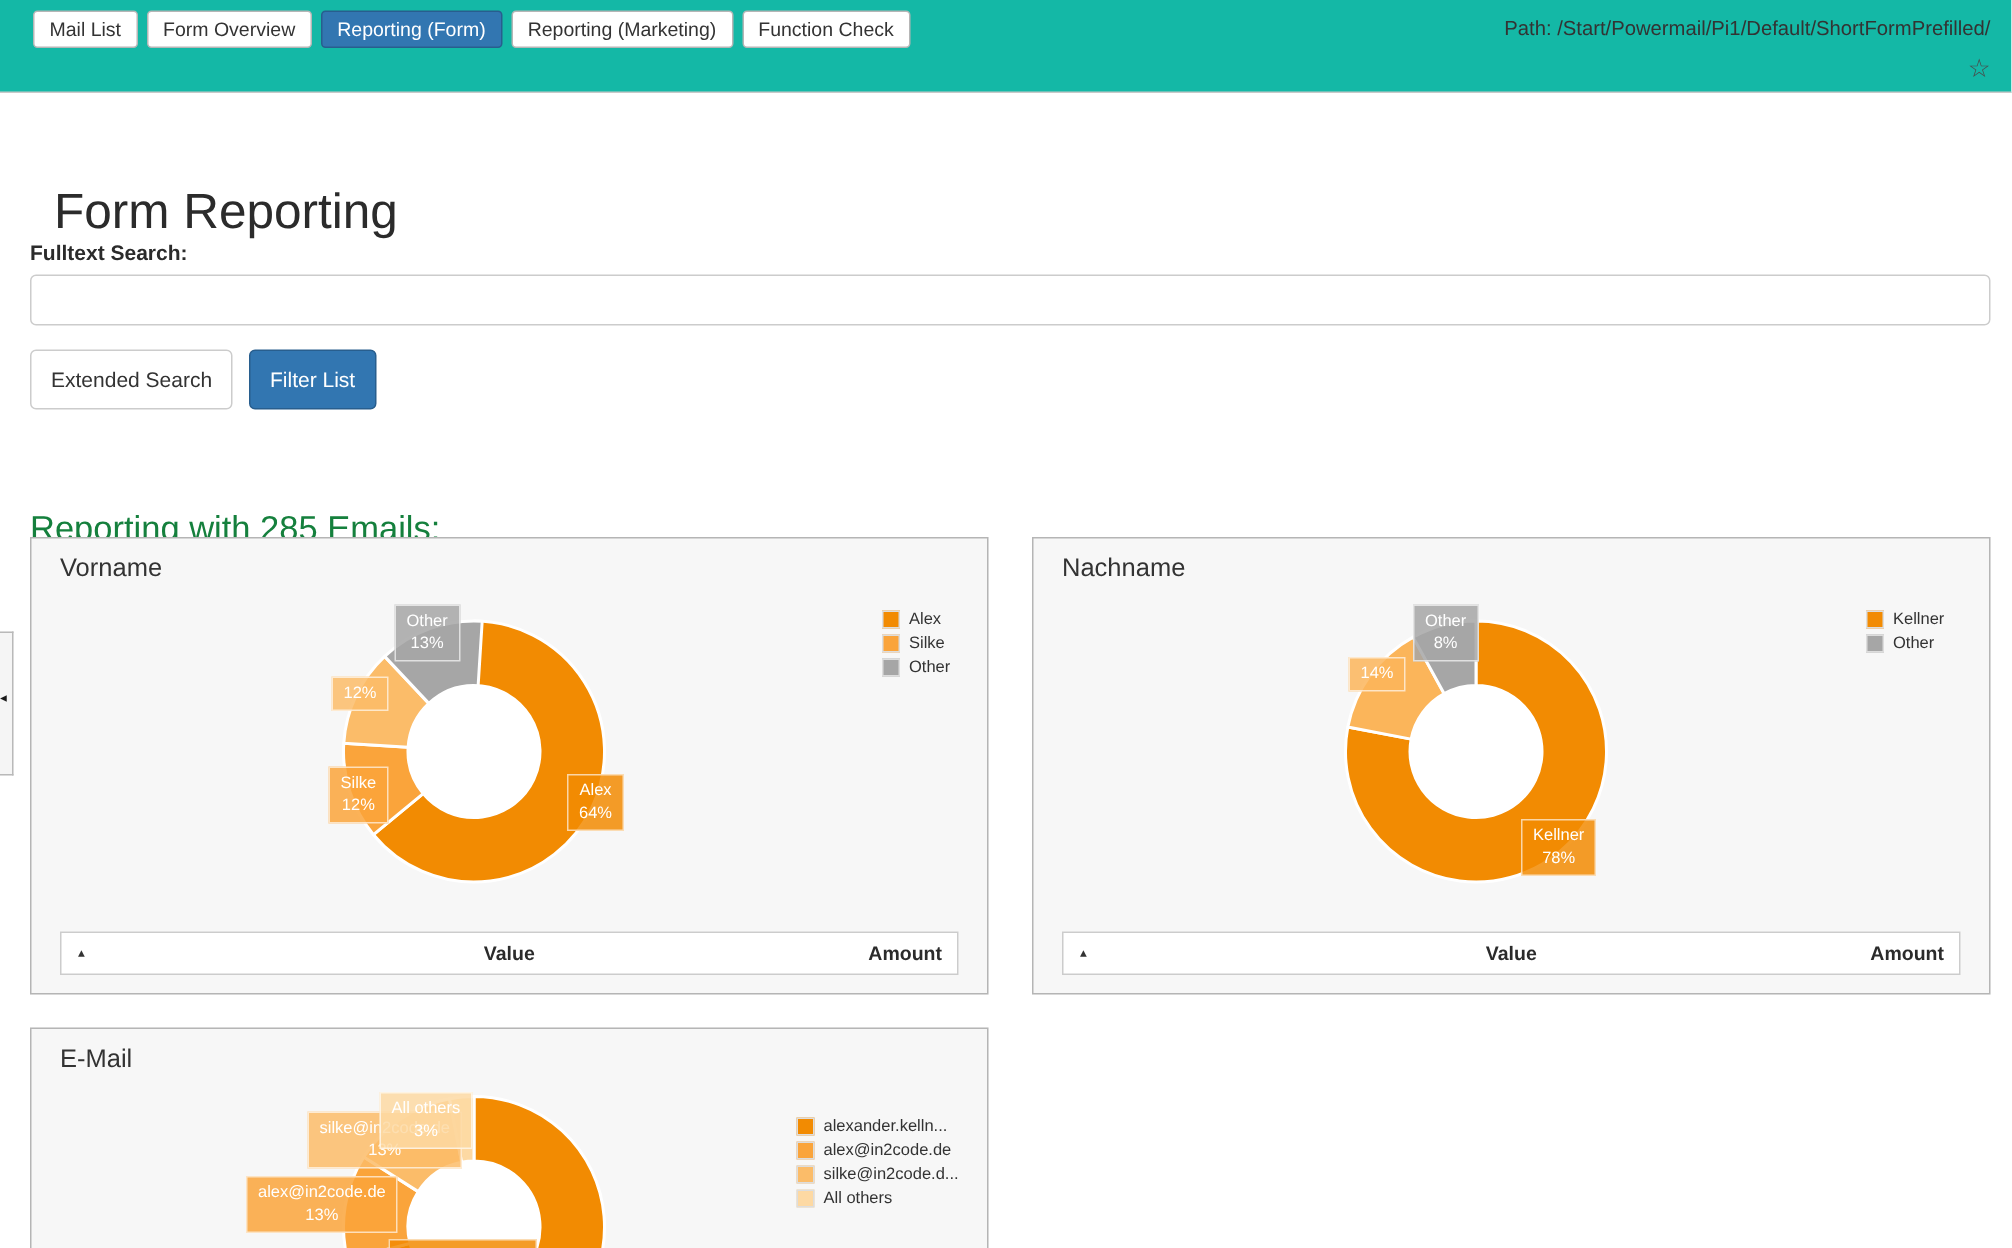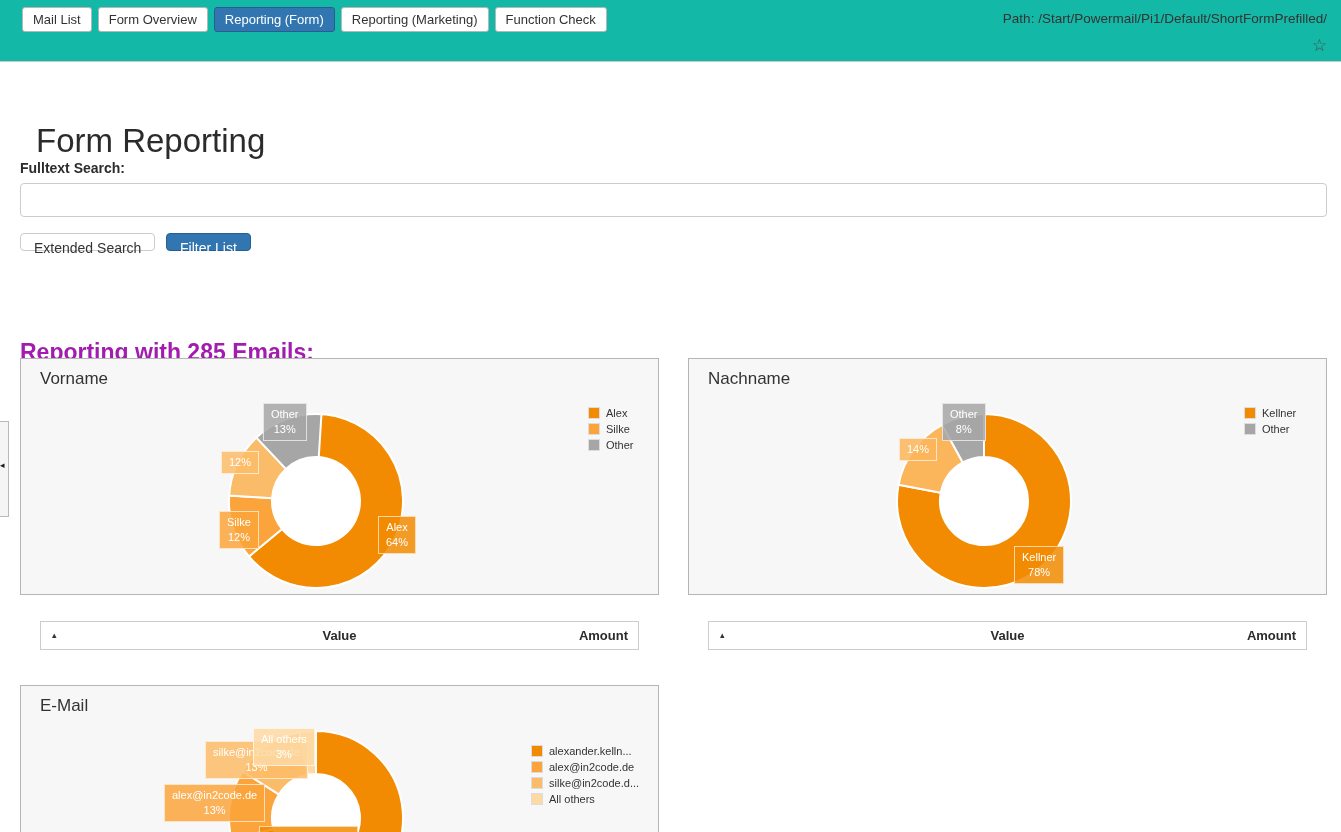--- a/index.html
+++ b/index.html
@@ -15,26 +15,26 @@
   .tab.active{background:#3276b1;border-color:#285e8e;color:#fff;}
   .path{position:absolute;right:14px;top:11px;font-size:13.5px;color:#333;}
   .star{position:absolute;right:14px;top:36px;font-size:17px;color:#4a4a4a;cursor:pointer;line-height:20px;}
   
   .handle{position:absolute;left:0;top:421px;width:9px;height:96px;background:#f5f5f5;border:1px solid #b9b9b9;border-left:none;box-sizing:border-box;cursor:pointer;}
   .handle .arrow{position:absolute;left:0px;top:39px;font-size:9px;color:#1a1a1a;line-height:9px;}
   
   .h1{position:absolute;left:36px;top:106px;font-size:33px;font-weight:400;color:#2b2b2b;margin-top:16px;}
   .search-label{position:absolute;left:20px;top:160px;font-size:14px;font-weight:bold;color:#2b2b2b;}
   .search-input{position:absolute;left:20px;top:183px;width:1307px;height:34px;box-sizing:border-box;border:1px solid #ccc;border-radius:4px;font-size:14px;padding:0 10px;color:#333;outline:none;font-family:"Liberation Sans",sans-serif;}
-  .btn{position:absolute;top:233px;height:18px;box-sizing:border-box;border-radius:4px;font-size:14px;padding:6px 13px;cursor:pointer;font-family:"Liberation Sans",sans-serif;}
+  .btn{position:absolute;top:233px;height:40px;box-sizing:border-box;border-radius:4px;font-size:14px;padding:6px 13px;cursor:pointer;font-family:"Liberation Sans",sans-serif;}
   .btn-default{left:20px;background:#fff;border:1px solid #ccc;color:#333;}
   .btn-primary{left:166px;background:#3276b1;border:1px solid #285e8e;color:#fff;}
-  .h2{position:absolute;left:20px;top:320px;font-size:23px;font-weight:700;color:#a21caf;}
+  .h2{position:absolute;left:20px;top:320px;font-size:23px;font-weight:400;color:#15803d;}
   
-  .panel{position:absolute;width:639px;height:237px;background:#f7f7f7;border:1px solid #b5b5b5;box-sizing:border-box;}
+  .panel{position:absolute;width:639px;height:305px;background:#f7f7f7;border:1px solid #b5b5b5;box-sizing:border-box;}
   #panel0{left:20px;top:358px;}
   #panel1{left:688px;top:358px;}
   #panel2{left:20px;top:685px;}
   .panel-title{position:absolute;left:19px;top:10px;font-size:17px;color:#333;}
   .donut{position:absolute;left:0;top:0;}
   .donut path{stroke:#ffffff;stroke-width:2px;stroke-linejoin:round;cursor:pointer;}
   .legend{position:absolute;}
   .legend-item{display:flex;align-items:center;height:16px;cursor:pointer;}
   .swatch{width:12px;height:12px;border:1px solid #ddd;box-sizing:border-box;margin-right:6px;flex:none;}
   .legend-label{font-size:11px;color:#333;white-space:nowrap;}

